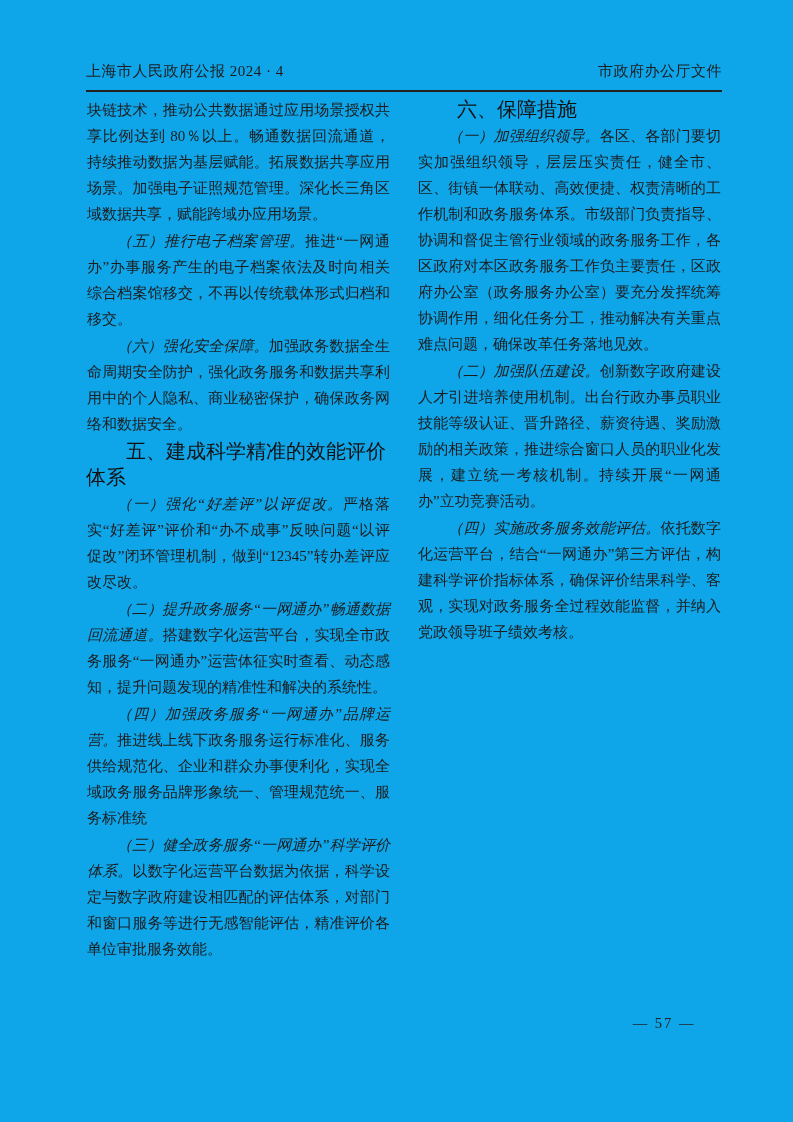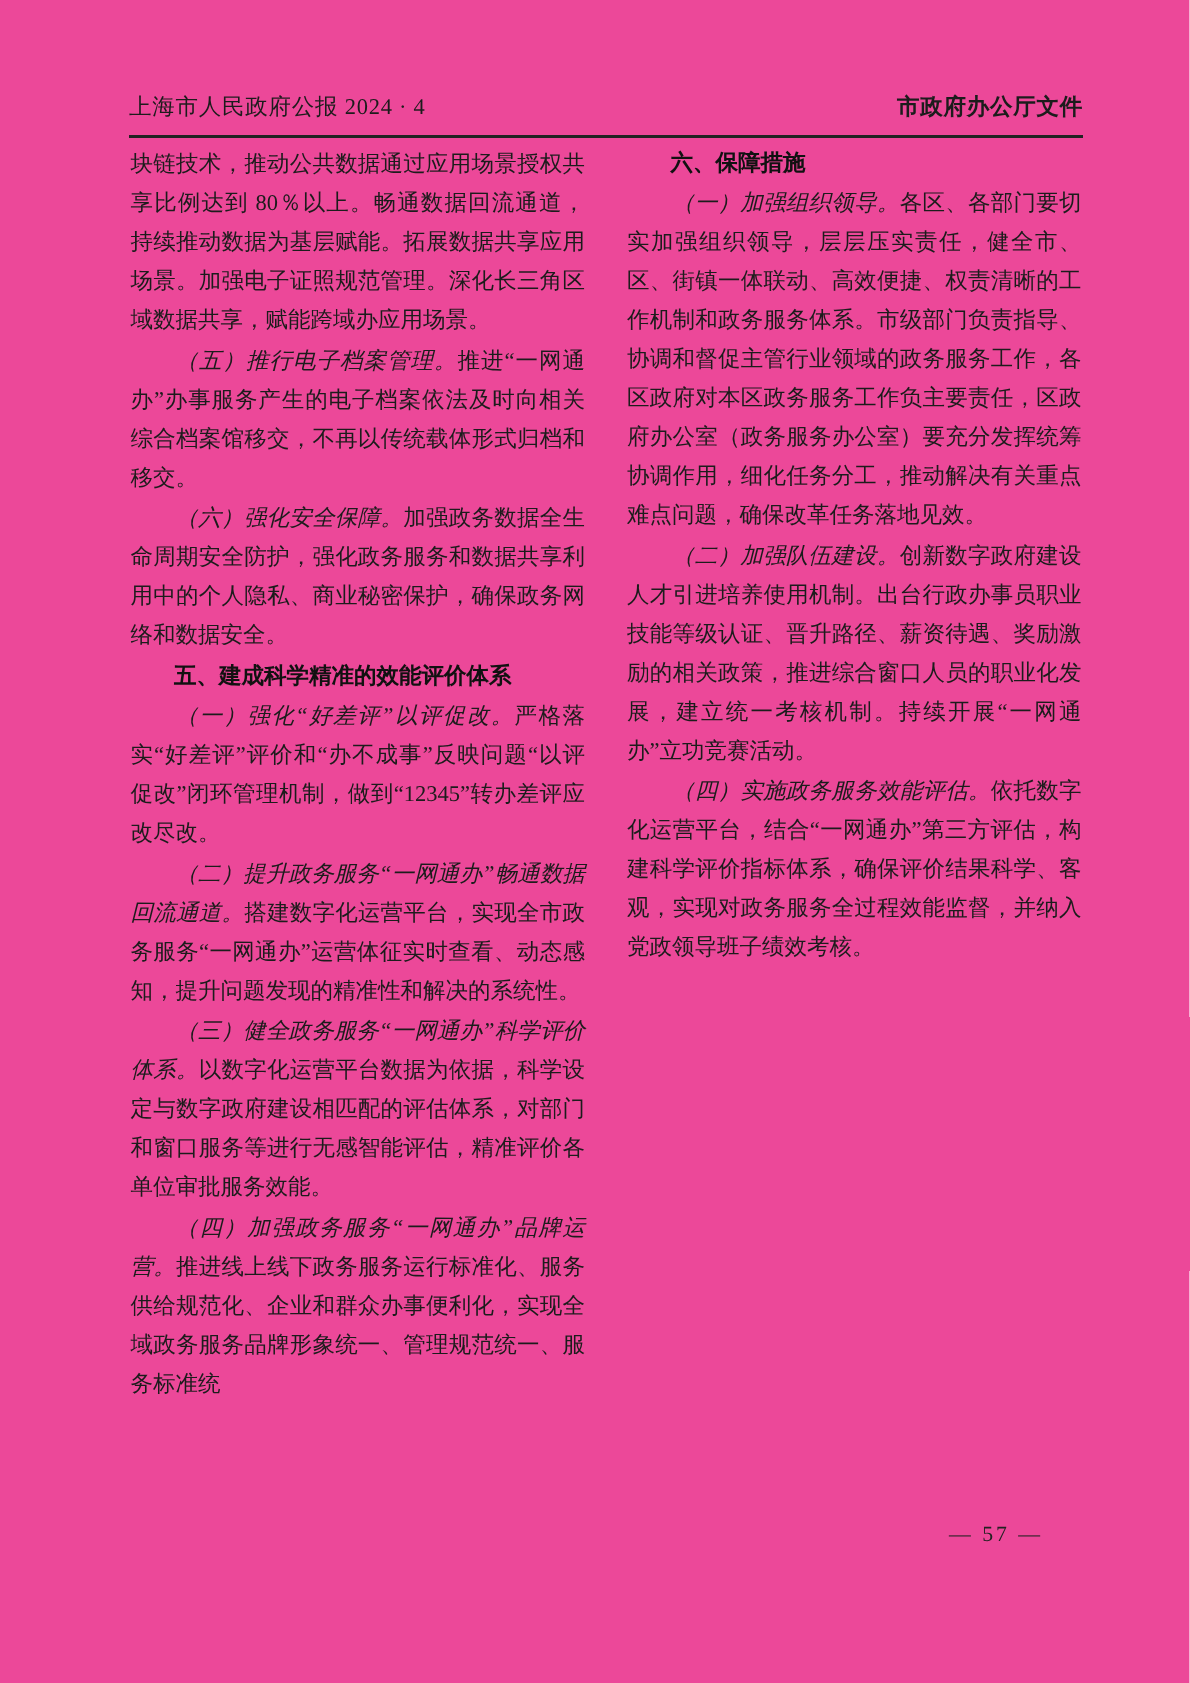--- a/index.html
+++ b/index.html
@@ -5,41 +5,41 @@
 <style>
   html, body {
     margin: 0;
     padding: 0;
     background: #ffffff;
   }
   .page {
     position: relative;
     width: 793px;
     height: 1122px;
-    background: #ec4899;
+    background: #0ea5e9;
     font-family: "Liberation Serif", "DejaVu Serif", serif;
     color: #1c1c1c;
     overflow: hidden;
   }
   .page-header {
     position: absolute;
     top: 62px;
     left: 86px;
     right: 71px;
     display: flex;
     justify-content: space-between;
     align-items: baseline;
   }
   .gazette-title {
     font-size: 15px;
     letter-spacing: 0.5px;
   }
   .section-label {
     font-size: 15px;
-    font-weight: bold;
+    font-weight: normal;
     letter-spacing: 0.5px;
   }
   .header-rule {
     position: absolute;
     top: 90px;
     left: 86px;
     right: 71px;
     height: 2px;
     background: #222222;
   }
@@ -64,23 +64,23 @@
     text-indent: 2em;
   }
   .col p.cont {
     text-indent: 0;
   }
   .lead {
     font-style: italic;
   }
   .col h2 {
     margin: 0;
-    font-size: 15px;
+    font-size: 20px;
     line-height: 26px;
-    font-weight: 700;
+    font-weight: 400;
     text-indent: 2em;
     text-align: left;
     font-family: "Liberation Sans", "DejaVu Sans", sans-serif;
     color: #111111;
   }
   .page-footer {
     position: absolute;
     top: 1015px;
     left: 628px;
     width: 72px;
@@ -104,22 +104,22 @@
 
   <main class="columns">
 
     <section class="col">
       <p class="cont"><span>块链技术，推动公共数据通过应用场景授权共享比例达到 80％以上。畅通数据回流通道，持续推动数据为基层赋能。拓展数据共享应用场景。加强电子证照规范管理。深化长三角区域数据共享，赋能跨域办应用场景。</span></p>
       <p><span class="lead">（五）推行电子档案管理。</span><span>推进“一网通办”办事服务产生的电子档案依法及时向相关综合档案馆移交，不再以传统载体形式归档和移交。</span></p>
       <p><span class="lead">（六）强化安全保障。</span><span>加强政务数据全生命周期安全防护，强化政务服务和数据共享利用中的个人隐私、商业秘密保护，确保政务网络和数据安全。</span></p>
       <h2>五、建成科学精准的效能评价体系</h2>
       <p><span class="lead">（一）强化“好差评”以评促改。</span><span>严格落实“好差评”评价和“办不成事”反映问题“以评促改”闭环管理机制，做到“12345”转办差评应改尽改。</span></p>
       <p><span class="lead">（二）提升政务服务“一网通办”畅通数据回流通道。</span><span>搭建数字化运营平台，实现全市政务服务“一网通办”运营体征实时查看、动态感知，提升问题发现的精准性和解决的系统性。</span></p>
+      <p><span class="lead">（四）加强政务服务“一网通办”品牌运营。</span><span>推进线上线下政务服务运行标准化、服务供给规范化、企业和群众办事便利化，实现全域政务服务品牌形象统一、管理规范统一、服务标准统</span></p>
       <p><span class="lead">（三）健全政务服务“一网通办”科学评价体系。</span><span>以数字化运营平台数据为依据，科学设定与数字政府建设相匹配的评估体系，对部门和窗口服务等进行无感智能评估，精准评价各单位审批服务效能。</span></p>
-      <p><span class="lead">（四）加强政务服务“一网通办”品牌运营。</span><span>推进线上线下政务服务运行标准化、服务供给规范化、企业和群众办事便利化，实现全域政务服务品牌形象统一、管理规范统一、服务标准统</span></p>
     </section>
 
     <section class="col">
       <h2>六、保障措施</h2>
       <p><span class="lead">（一）加强组织领导。</span><span>各区、各部门要切实加强组织领导，层层压实责任，健全市、区、街镇一体联动、高效便捷、权责清晰的工作机制和政务服务体系。市级部门负责指导、协调和督促主管行业领域的政务服务工作，各区政府对本区政务服务工作负主要责任，区政府办公室（政务服务办公室）要充分发挥统筹协调作用，细化任务分工，推动解决有关重点难点问题，确保改革任务落地见效。</span></p>
       <p><span class="lead">（二）加强队伍建设。</span><span>创新数字政府建设人才引进培养使用机制。出台行政办事员职业技能等级认证、晋升路径、薪资待遇、奖励激励的相关政策，推进综合窗口人员的职业化发展，建立统一考核机制。持续开展“一网通办”立功竞赛活动。</span></p>
       <p><span class="lead">（四）实施政务服务效能评估。</span><span>依托数字化运营平台，结合“一网通办”第三方评估，构建科学评价指标体系，确保评价结果科学、客观，实现对政务服务全过程效能监督，并纳入党政领导班子绩效考核。</span></p>
     </section>
 
   </main>

